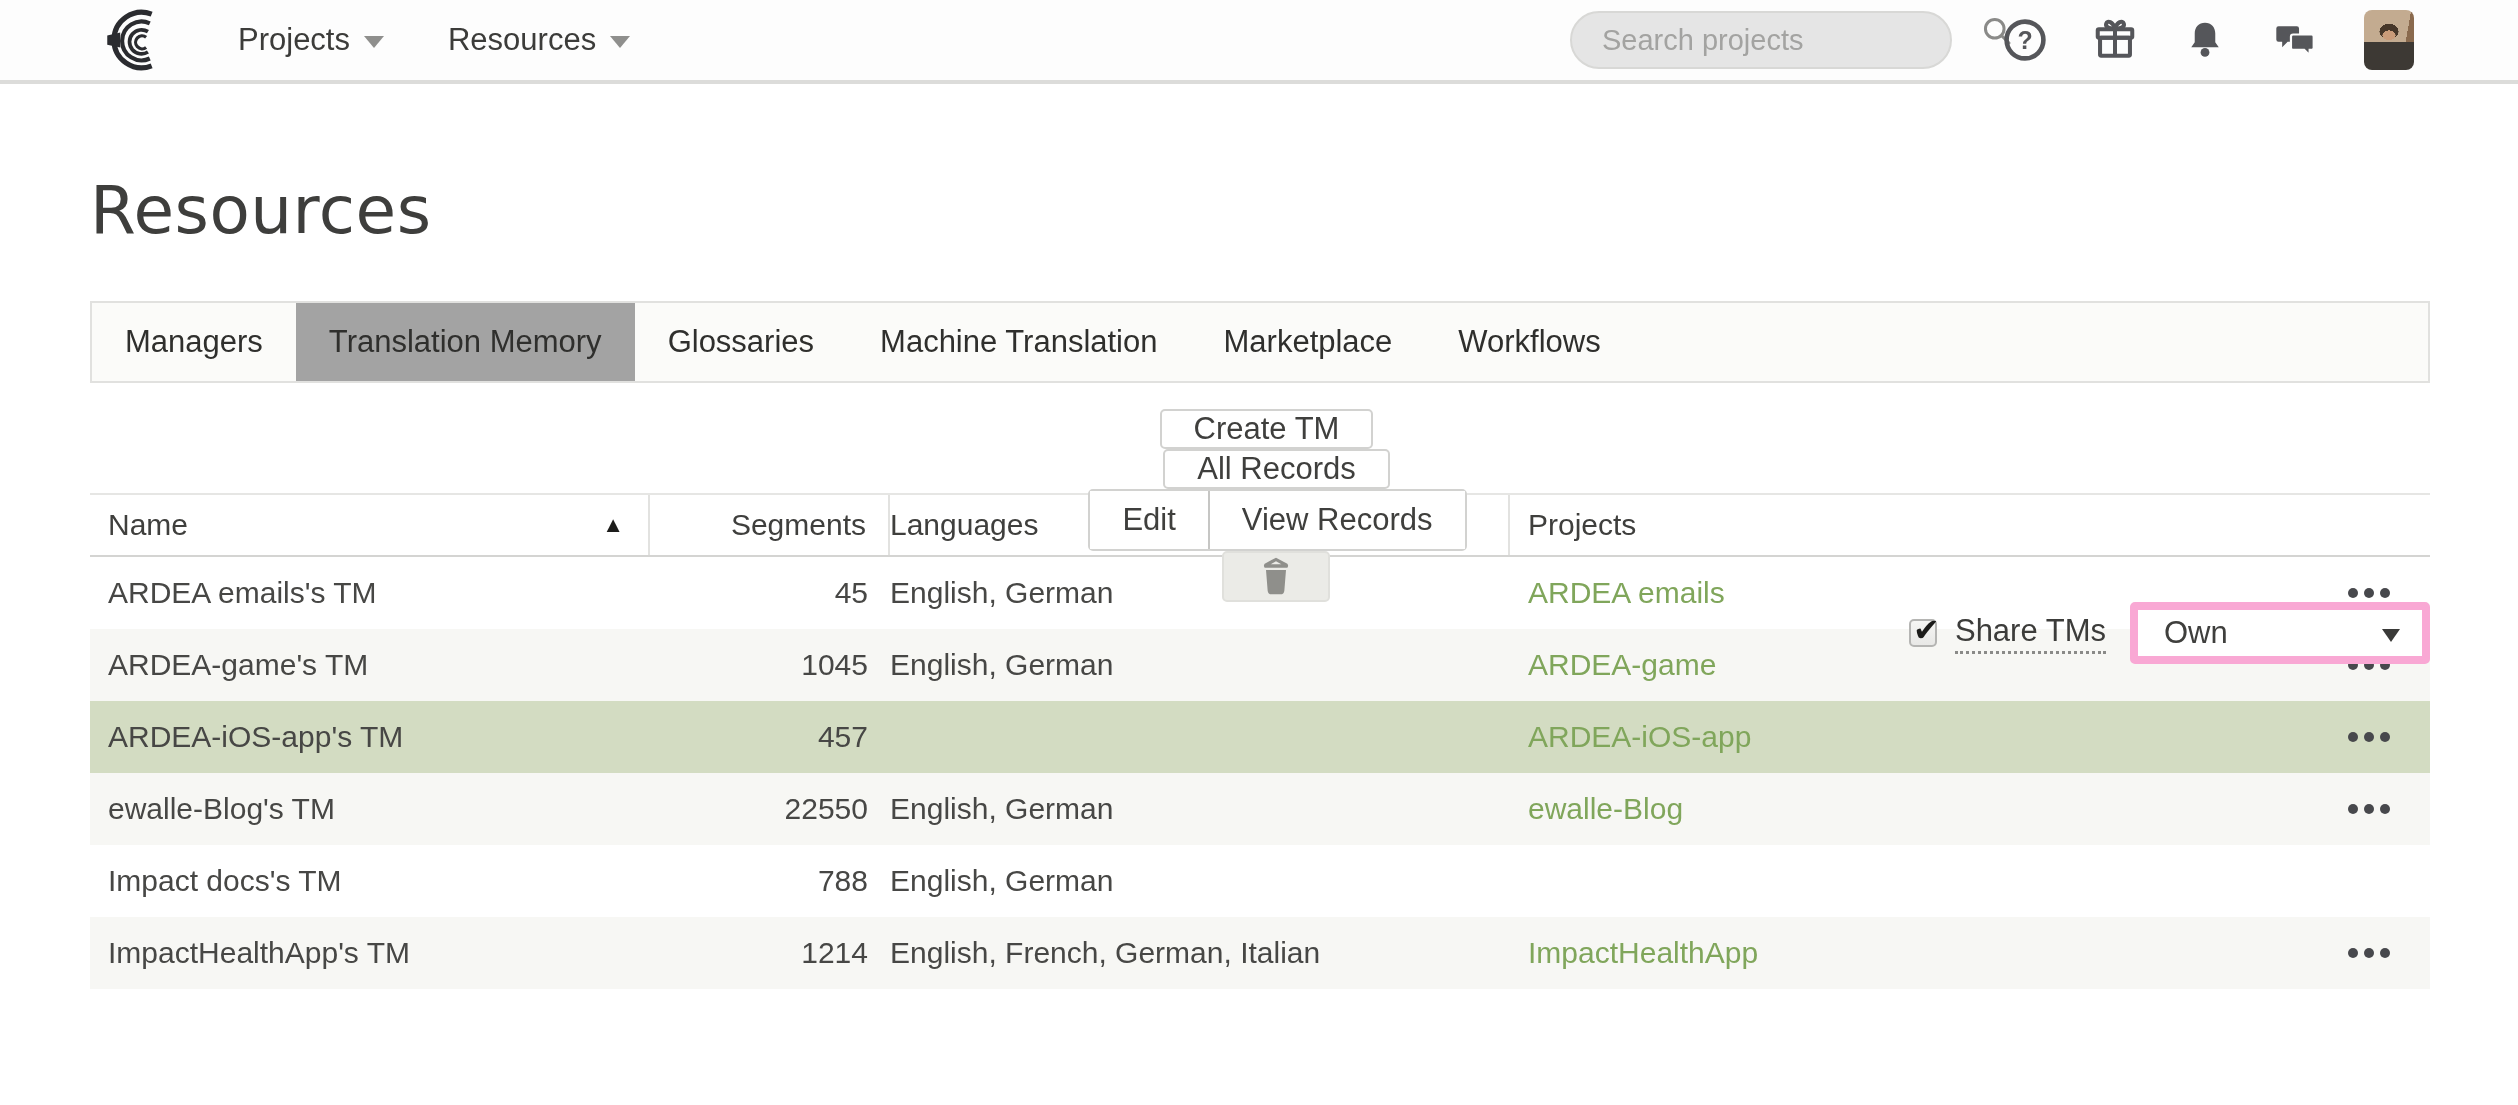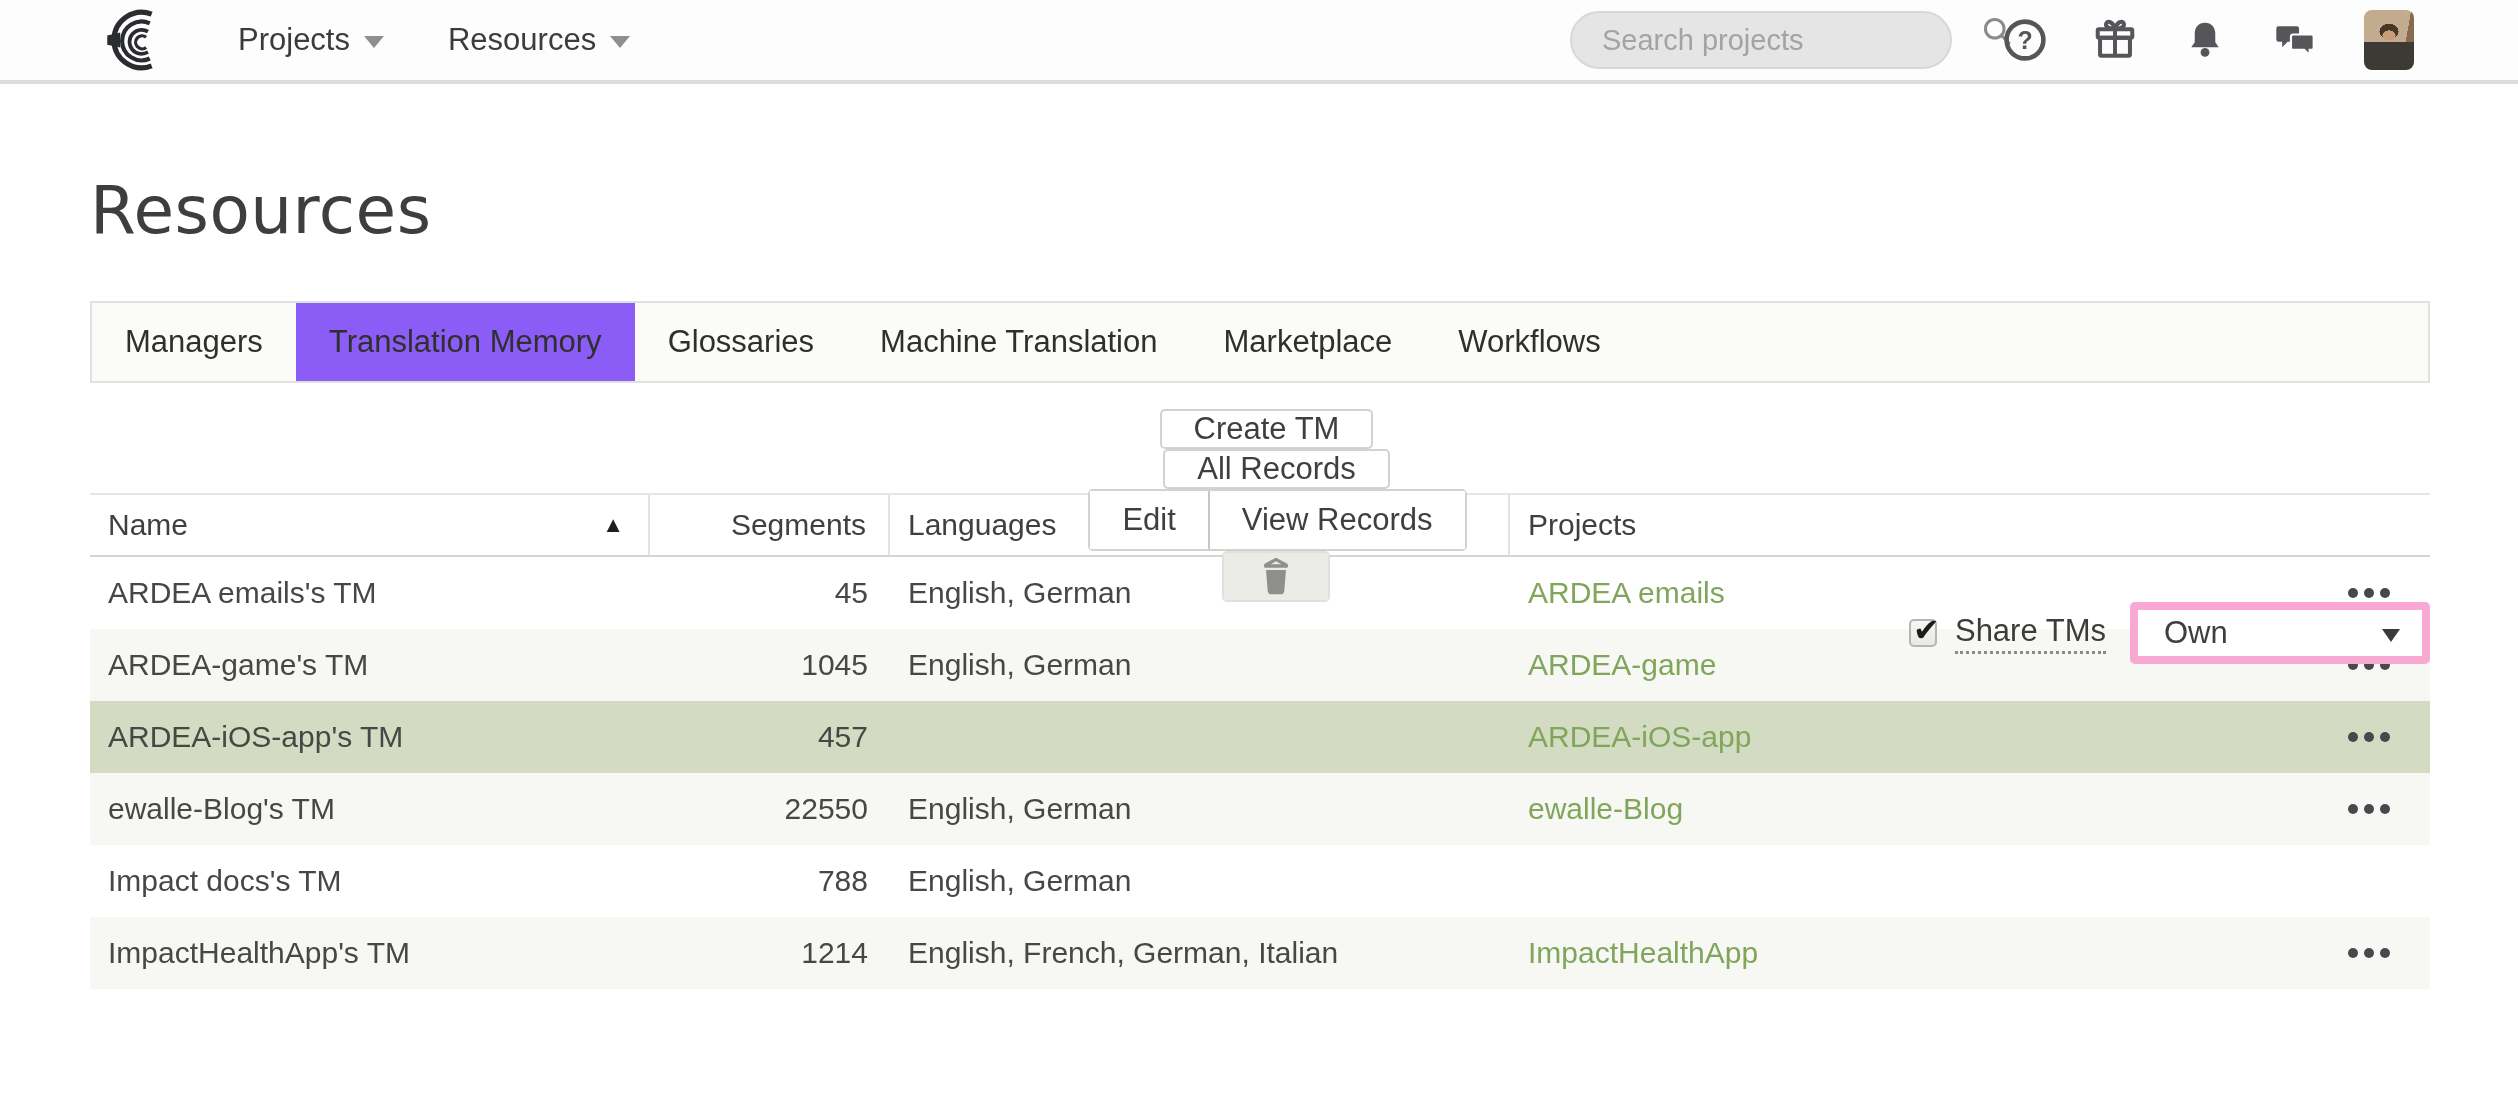--- a/index.html
+++ b/index.html
@@ -73,21 +73,21 @@
     height: 82px;
     border: 2px solid #e1e1df;
     background: #fbfbf9;
     display: flex; align-items: stretch;
   }
   .tab {
     display: flex; align-items: center;
     padding: 0 33px; font-size: 31px; color: #2f2f2d;
     cursor: pointer; white-space: nowrap;
   }
-  .tab.active { background: #8b5cf6; }
+  .tab.active { background: #a3a3a3; }
 
   
   .toolbar { margin-top: 26px; display: flex; align-items: center; padding-left: 13px; height: 62px; flex-direction: column; }
   .btn {
     height: 62px; background: #ffffff;
     border: 2px solid #d2d2d0; border-radius: 5px;
     font-size: 31px; color: #3f3f3d;
     display: flex; align-items: center; justify-content: center;
     padding: 0 32px; cursor: pointer;
     font-family: inherit;
@@ -135,21 +135,21 @@
   .t-head {
     display: flex; height: 64px; align-items: center;
     border-top: 2px solid #e6e6e4;
     border-bottom: 2px solid #d4d4d2;
     font-size: 30px; color: #3f3f3d;
     background: #ffffff;
   }
   .t-head .cell { height: 100%; display: flex; align-items: center; }
   .c-name { width: 560px; padding-left: 18px; }
   .c-seg  { width: 240px; padding-right: 22px; justify-content: flex-end; text-align: right; }
-  .c-lang { width: 620px; padding-left: 18px; }
+  .c-lang { width: 620px; }
   .c-proj { flex: 1; padding-left: 18px; }
   .t-head .c-name { border-right: 2px solid #e2e2e0; }
   .t-head .c-seg  { border-right: 2px solid #e2e2e0; }
   .t-head .c-lang { border-right: 2px solid #e2e2e0; }
   .sort-arrow { margin-left: auto; margin-right: 24px; font-size: 22px; color: #1d1d1b; }
 
   .t-row {
     display: flex; height: 72px; align-items: center;
     font-size: 30px; color: #474745; cursor: pointer;
   }

